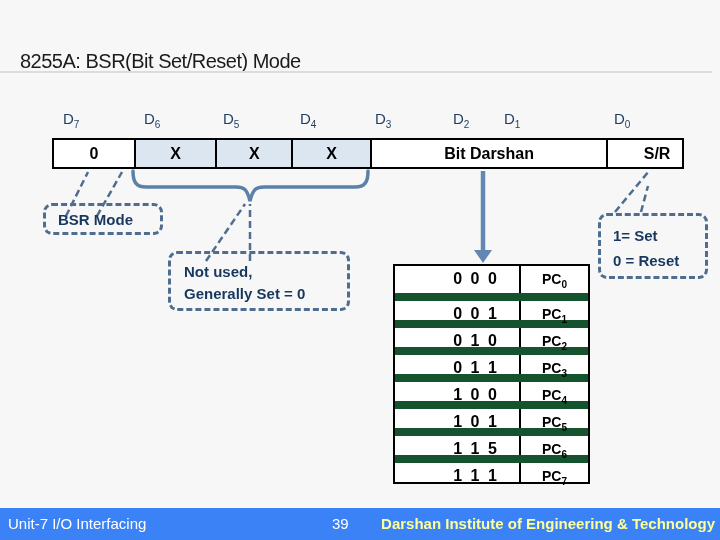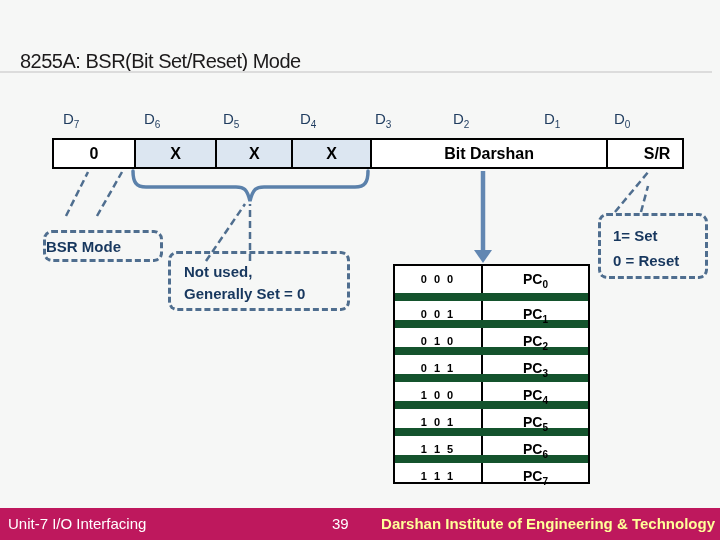--- a/index.html
+++ b/index.html
@@ -36,63 +36,63 @@
   .register .cell.x-bg { background:#dce6f1; }
   .c0 { width:80px; } .c1 { width:82px; } .c2 { width:76px; }
   .c3 { width:79px; } .c4 { width:237px; } .c5 { width:76px;padding-left:24px; }
 
   .connector-layer { position:absolute; left:0; top:0; width:720px; height:540px; pointer-events:none; }
 
   .callout {
     position:absolute; border:3px dashed #4f6e8f; border-radius:9px;
     color:#17375e; font-weight:bold; font-size:15px; background:transparent;
   }
-  .callout-bsr   { left:43px;  top:230px; width:120px; height:32px; line-height:27px; }
+  .callout-bsr   { left:43px;  top:203px; width:120px; height:32px; line-height:27px; padding-left:12px; }
   .callout-notused { left:168px; top:251px; width:182px; height:60px; padding:7px 0 0 13px; line-height:22px; }
   .callout-setreset { left:598px; top:213px; width:110px; height:66px; padding:7px 0 0 12px; line-height:25px; }
 
   .bs-table {
     position:absolute; left:393px; top:264px; width:197px;
     border:2px solid #000; background:#fff;
   }
   .bs-row { display:flex; height:27px; border-top:8px solid #14532d; }
   .bs-row:first-child { border-top:none; }
   .bits-cell {
     width:88px; border-right:2px solid #000; text-align:center;
-    line-height:26px; font-weight:bold; font-size:11px; letter-spacing:2px; color:#000;
+    line-height:26px; font-weight:bold; font-size:16px; letter-spacing:2px; color:#000;margin-left:38px;
   }
   .port-cell {
     flex:1; text-align:center; line-height:26px;
     font-weight:bold; font-size:14px; color:#000;
   }
   .port-cell sub { font-size:10px; letter-spacing:0; }
 
   .footer {
     position:absolute; left:0; top:508px; width:720px; height:32px;
-    background:#be185d; font-size:15px; color:#ffffff;
+    background:#3b82f6; font-size:15px; color:#ffffff;
   }
   .footer-unit { position:absolute; left:8px; top:7px; }
   .footer-page { position:absolute; left:332px; top:7px; }
   .footer-institute { position:absolute; right:5px; top:7px; color:#ffff99; font-weight:bold; }
 </style>
 </head>
 <body>
 
 <div class="slide">
 
   <div class="slide-title">8255A: BSR(Bit Set/Reset) Mode</div>
   <div class="title-rule"></div>
 
   <div class="bit-label" style="left:63px"><span>D</span><sub>7</sub></div>
   <div class="bit-label" style="left:144px"><span>D</span><sub>6</sub></div>
   <div class="bit-label" style="left:223px"><span>D</span><sub>5</sub></div>
   <div class="bit-label" style="left:300px"><span>D</span><sub>4</sub></div>
   <div class="bit-label" style="left:375px"><span>D</span><sub>3</sub></div>
   <div class="bit-label" style="left:453px"><span>D</span><sub>2</sub></div>
-  <div class="bit-label" style="left:544px"><span>D</span><sub>1</sub></div>
+  <div class="bit-label" style="left:504px"><span>D</span><sub>1</sub></div>
   <div class="bit-label" style="left:614px"><span>D</span><sub>0</sub></div>
 
   <div class="register">
     <div class="cell c0">0</div>
     <div class="cell c1 x-bg">X</div>
     <div class="cell c2 x-bg">X</div>
     <div class="cell c3 x-bg">X</div>
     <div class="cell c4">Bit Darshan</div>
     <div class="cell c5">S/R</div>
   </div>

